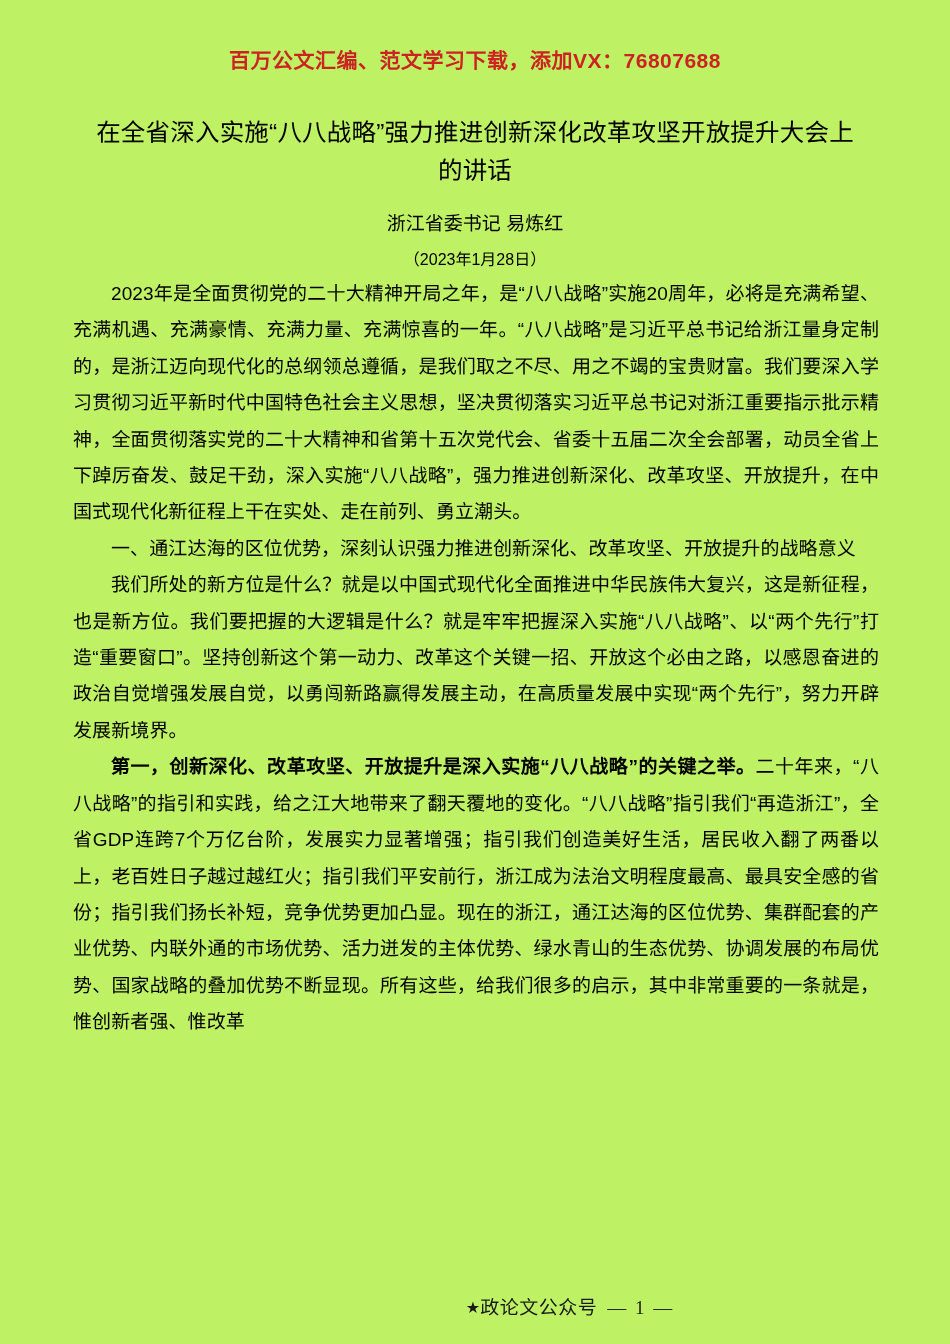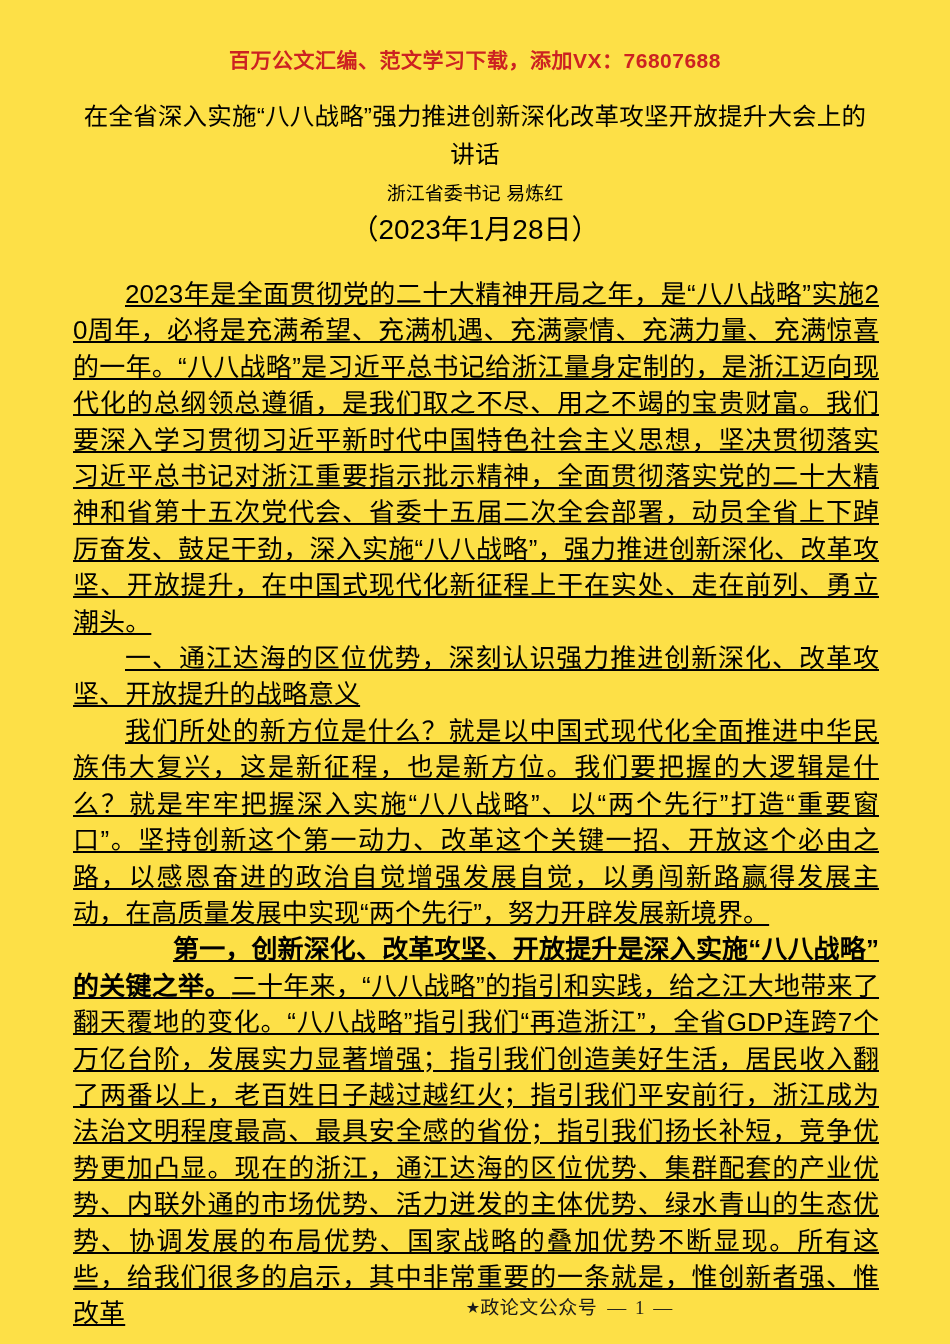--- a/index.html
+++ b/index.html
@@ -6,21 +6,21 @@
   html, body {
     margin: 0;
     padding: 0;
     background: #ffffff;
   }
 
   .page {
     position: relative;
     width: 950px;
     height: 1344px;
-    background: #fde047;
+    background: #bef264;
     overflow: hidden;
     box-sizing: border-box;
     font-family: "Liberation Sans", "DejaVu Sans", sans-serif;
     color: #000000;
   }
 
   
   .promo-banner {
     position: absolute;
     top: 44px;
@@ -44,62 +44,60 @@
     top: 98px;
     left: 73px;
     width: 804px;
   }
   .doc-title {
     font-size: 24.5px;
     line-height: 38px;
     text-align: center;
     font-weight: 400;
     letter-spacing: 0.2px;
-    margin: 0;
+    margin: 16px;
     font-family: "Liberation Sans", "DejaVu Sans", sans-serif;
   }
   .doc-byline {
     font-size: 19px;
     line-height: 36px;
     text-align: center;
     margin: 2px 0 0 0;
     font-weight: 400;
   }
   .doc-date {
-    font-size: 28px;
+    font-size: 16px;
     line-height: 36px;
     text-align: center;
     margin: 0;
     font-weight: 400;
   }
 
   
   .doc-body {
     position: absolute;
     top: 276px;
     left: 73px;
     width: 806px;
   }
   .para {
-    font-size: 26px;
+    font-size: 19px;
     line-height: 36.4px;
     margin: 0;
     text-align: justify;
     text-justify: inter-character;
     text-indent: 2em;
     letter-spacing: 0.1px;
     word-break: break-all;
-    text-decoration: underline;
   }
   .para.heading-para {
     font-weight: 400;
   }
   .para .lead-bold {
     font-weight: 700;
-    margin-left: 48px;
   }
 
   
   .page-footer {
     position: absolute;
     bottom: 24px;
     left: 0;
     width: 830px;
     text-align: center;
     padding-right: 0px;

